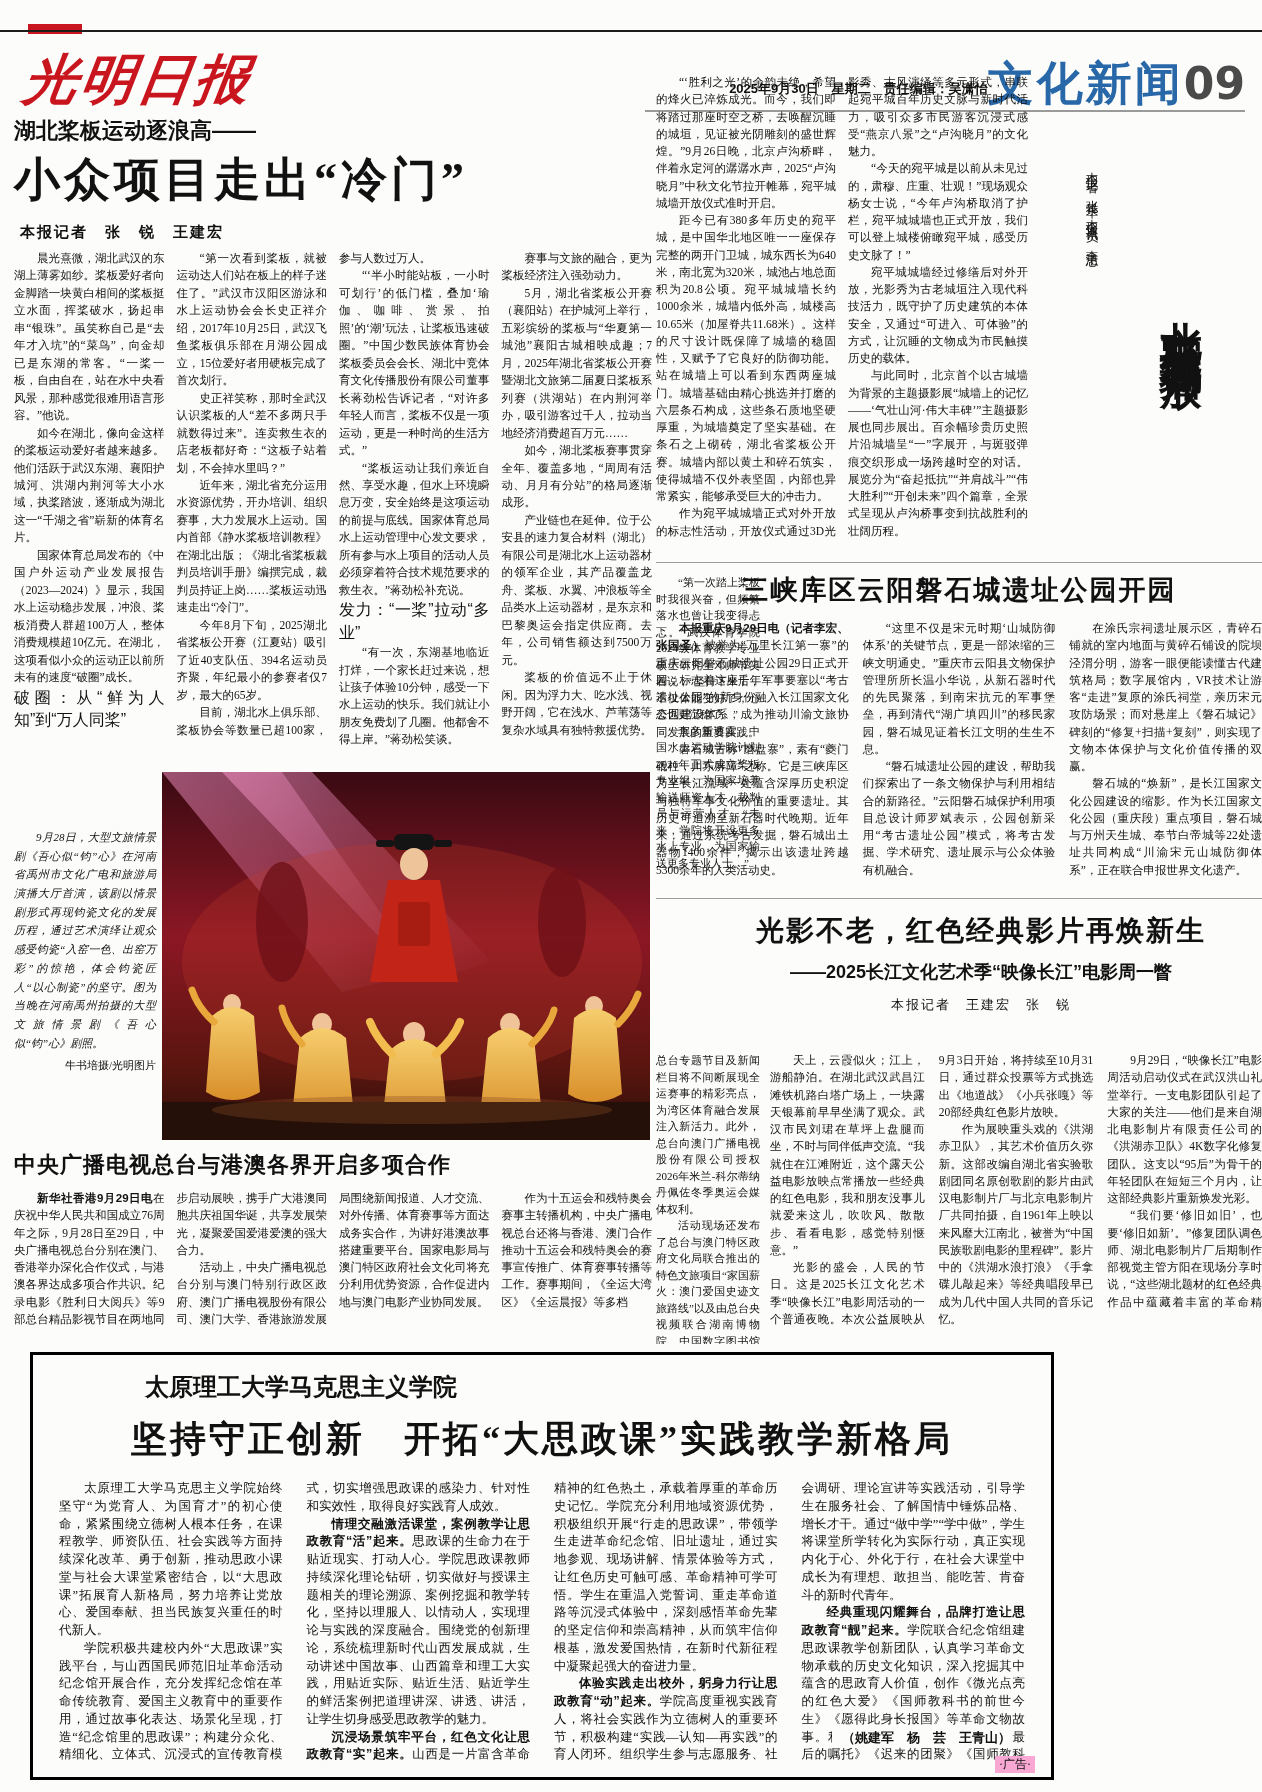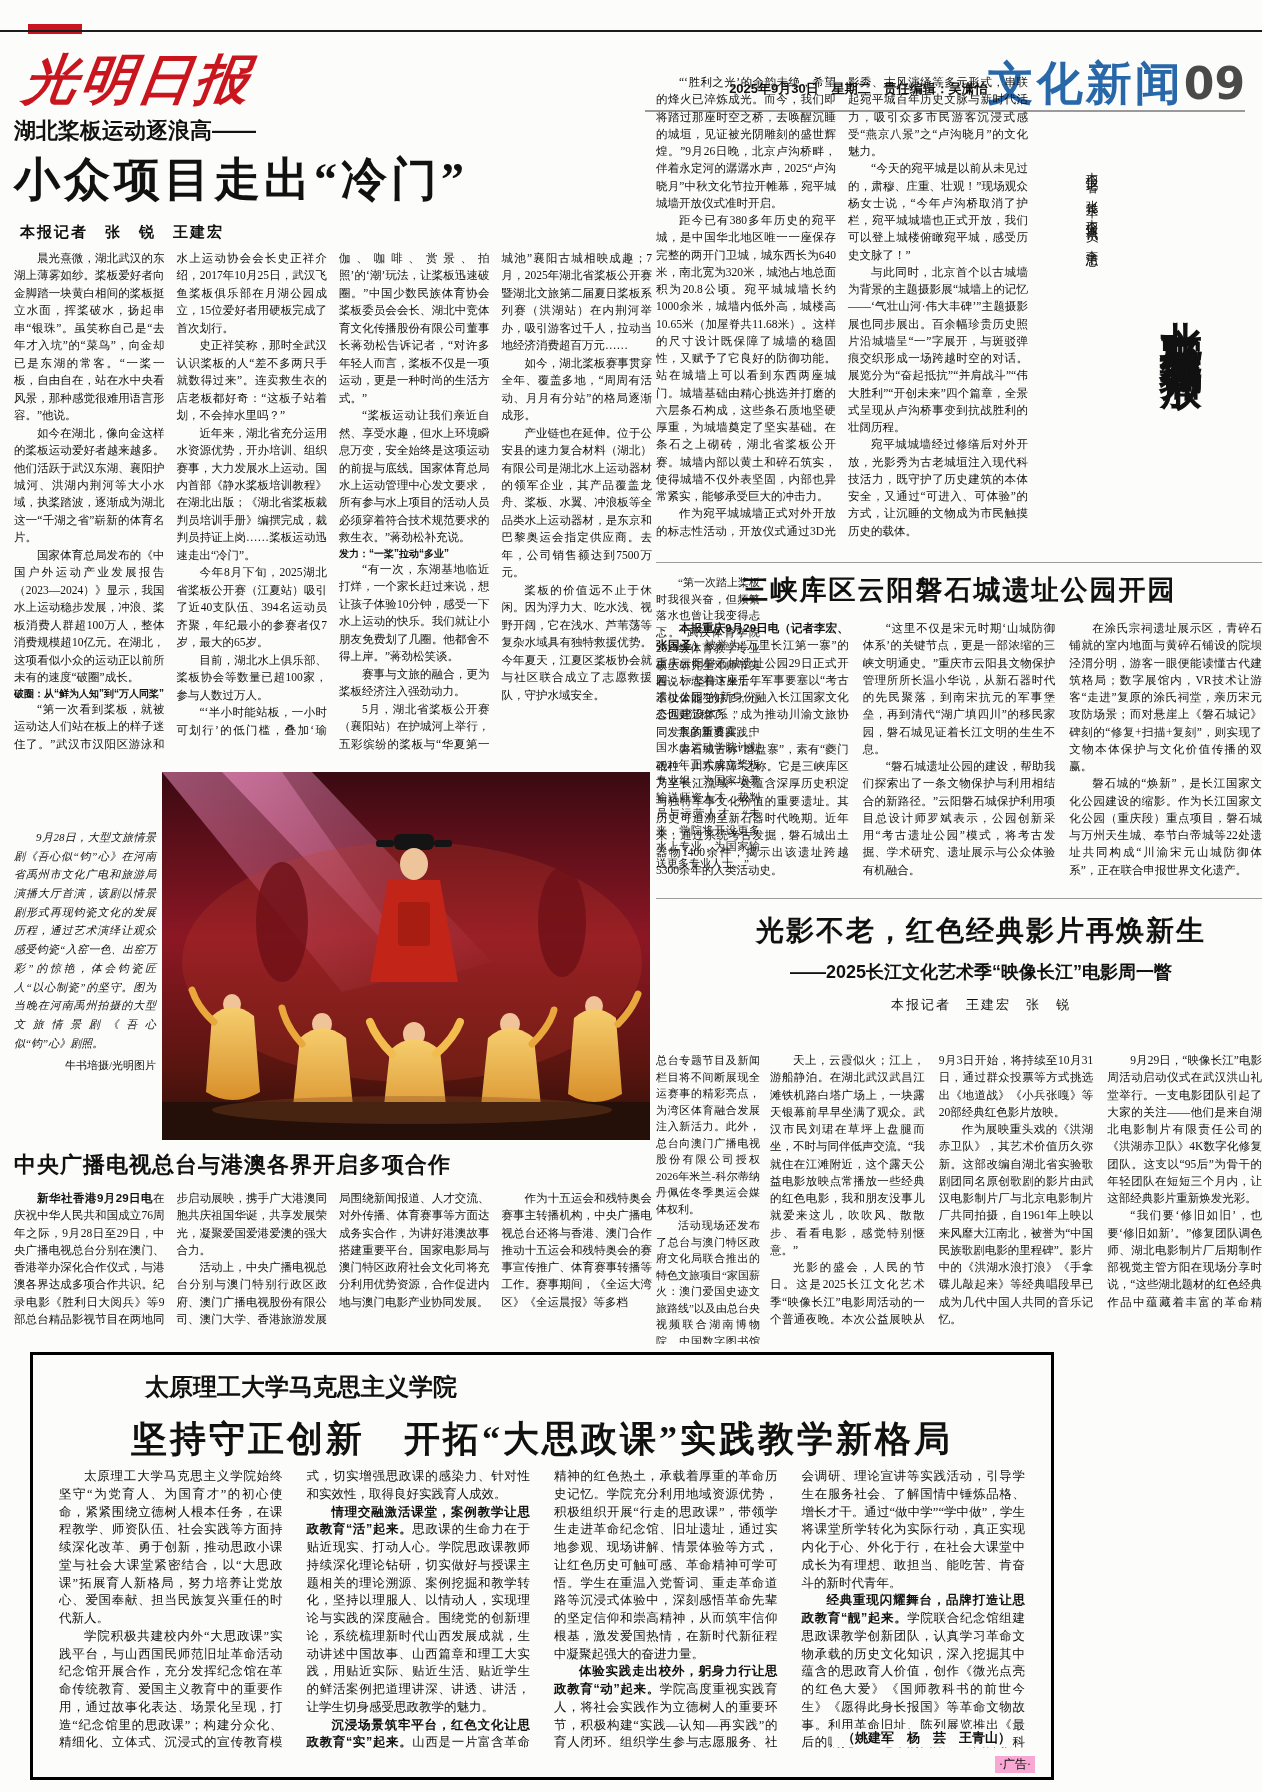--- a/index.html
+++ b/index.html
@@ -21,21 +21,21 @@
   .bodytext p{margin:0;text-indent:2em;}
   .bodytext p.noindent{text-indent:0;}
   .bodytext b.lead{font-family:"Liberation Sans","DejaVu Sans",sans-serif;}
   .clip{overflow:hidden;}
   
   .main-art{position:absolute;left:14px;top:116px;width:638px;}
   .kicker{font-size:22px;font-weight:bold;}
   .main-headline{font-size:46px;font-weight:900;letter-spacing:4px;margin-top:8px;line-height:1.15;}
   .main-byline{font-size:15px;font-weight:600;margin:16px 0 8px 6px;letter-spacing:2px;}
   .main-body{margin-top:8px;height:505px;column-count:4;column-gap:12px;font-size:11.5px;line-height:1.52;}
-  .art-subhead{font-family:"Liberation Sans","DejaVu Sans",sans-serif;font-weight:bold;font-size:10px;
+  .art-subhead{font-family:"Liberation Sans","DejaVu Sans",sans-serif;font-weight:normal;font-size:16px;
                margin:9px 0;text-indent:0 !important;line-height:1.4;}
   
   .photo-caption{position:absolute;left:14px;top:772px;width:142px;height:368px;font-size:11px;font-style:italic;
                  line-height:1.7;text-align:justify;padding-top:56px;box-sizing:border-box;}
   .photo-caption .cap{text-indent:2em;margin:0;}
   .photo-caption .credit{margin:4px 0 0;text-align:right;font-style:normal;}
   .photo-frame{position:absolute;left:162px;top:772px;width:488px;height:368px;background:#30080d;}
   .photo-frame svg{display:block;}
   
   .cctv{position:absolute;left:14px;top:1150px;width:638px;}
@@ -59,21 +59,21 @@
   .gy-h1{font-size:28px;font-weight:900;letter-spacing:2px;}
   .gy-h2{font-size:18px;font-weight:bold;margin-top:10px;font-family:"Liberation Sans","DejaVu Sans",sans-serif;}
   .gy-byline{font-size:13px;margin-top:12px;letter-spacing:2px;}
   .gy-body{position:absolute;left:770px;top:1052px;width:492px;height:292px;column-count:3;column-gap:14px;
            font-size:11.5px;line-height:1.5;}
   
   .ad-box{position:absolute;left:30px;top:1352px;width:1024px;height:428px;border:3px solid #000;
           box-sizing:border-box;padding:16px 26px;}
   .ad-org{font-size:24px;font-weight:900;font-family:"Liberation Sans","DejaVu Sans",sans-serif;margin-left:86px;}
   .ad-headline{font-size:36px;font-weight:700;text-align:center;letter-spacing:3px;margin-top:12px;}
-  .ad-body{margin-top:4px;height:288px;column-count:4;column-gap:24px;font-size:12.5px;line-height:1.42;}
+  .ad-body{margin-top:16px;height:288px;column-count:4;column-gap:24px;font-size:12.5px;line-height:1.42;}
   .ad-sign{position:absolute;right:40px;bottom:30px;font-size:13px;font-weight:bold;background:#fcfcfa;padding-left:10px;}
   .ad-mark{position:absolute;right:16px;bottom:4px;font-size:12px;background:#f9a8d4;padding:0 4px;}
 </style>
 </head>
 <body>
 
 <div class="page">
 
   <div class="top-redmark"></div>
   <div class="top-rule"></div>
@@ -201,22 +201,22 @@
     <p class="noindent">总台专题节目及新闻栏目将不间断展现全运赛事的精彩亮点，为湾区体育融合发展注入新活力。此外，总台向澳门广播电视股份有限公司授权2026年米兰-科尔蒂纳丹佩佐冬季奥运会媒体权利。</p>
     <p>活动现场还发布了总台与澳门特区政府文化局联合推出的特色文旅项目“家国薪火：澳门爱国史迹文旅路线”以及由总台央视频联合湖南博物院、中国数字图书馆等共同打造的“马王堆”文化沉浸式数字大展香港巡展。</p>
   </div>
 
   <div class="wanping">
     <div class="wp-text bodytext clip">
       <p>“‘胜利之光’的余韵未绝，希望的烽火已淬炼成光。而今，我们即将踏过那座时空之桥，去唤醒沉睡的城垣，见证被光阴雕刻的盛世辉煌。”9月26日晚，北京卢沟桥畔，伴着永定河的潺潺水声，2025“卢沟晓月”中秋文化节拉开帷幕，宛平城城墙开放仪式准时开启。</p>
       <p>距今已有380多年历史的宛平城，是中国华北地区唯一一座保存完整的两开门卫城，城东西长为640米，南北宽为320米，城池占地总面积为20.8公顷。宛平城城墙长约1000余米，城墙内低外高，城楼高10.65米（加屋脊共11.68米）。这样的尺寸设计既保障了城墙的稳固性，又赋予了它良好的防御功能。站在城墙上可以看到东西两座城门。城墙基础由精心挑选并打磨的六层条石构成，这些条石质地坚硬厚重，为城墙奠定了坚实基础。在条石之上砌砖，湖北省桨板公开赛。城墙内部以黄土和碎石筑实，使得城墙不仅外表坚固，内部也异常紧实，能够承受巨大的冲击力。</p>
       <p>作为宛平城城墙正式对外开放的标志性活动，开放仪式通过3D光影秀、古风演绎等多元形式，串联起宛平城百年历史文脉与新时代活力，吸引众多市民游客沉浸式感受“燕京八景”之“卢沟晓月”的文化魅力。</p>
       <p>“今天的宛平城是以前从未见过的，肃穆、庄重、壮观！”现场观众杨女士说，“今年卢沟桥取消了护栏，宛平城城墙也正式开放，我们可以登上城楼俯瞰宛平城，感受历史文脉了！”</p>
+      <p>宛平城城墙经过修缮后对外开放，光影秀为古老城垣注入现代科技活力，既守护了历史建筑的本体安全，又通过“可进入、可体验”的方式，让沉睡的文物成为市民触摸历史的载体。</p>
       <p>与此同时，北京首个以古城墙为背景的主题摄影展“城墙上的记忆——‘气壮山河·伟大丰碑’”主题摄影展也同步展出。百余幅珍贵历史照片沿城墙呈“一”字展开，与斑驳弹痕交织形成一场跨越时空的对话。展览分为“奋起抵抗”“并肩战斗”“伟大胜利”“开创未来”四个篇章，全景式呈现从卢沟桥事变到抗战胜利的壮阔历程。</p>
-      <p>宛平城城墙经过修缮后对外开放，光影秀为古老城垣注入现代科技活力，既守护了历史建筑的本体安全，又通过“可进入、可体验”的方式，让沉睡的文物成为市民触摸历史的载体。</p>
 
     </div>
     <div class="wp-byline">
       <span>本报记者　张景华</span>
       <span>本报通讯员　李洁思</span>
     </div>
     <div class="wp-title">北京宛平城城墙开放</div>
   </div>
 
   <div class="divider" style="top:562px;"></div>

